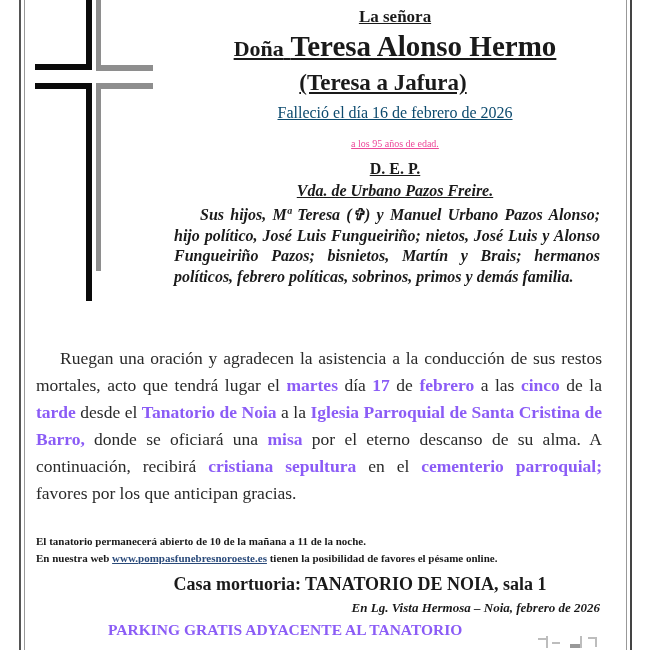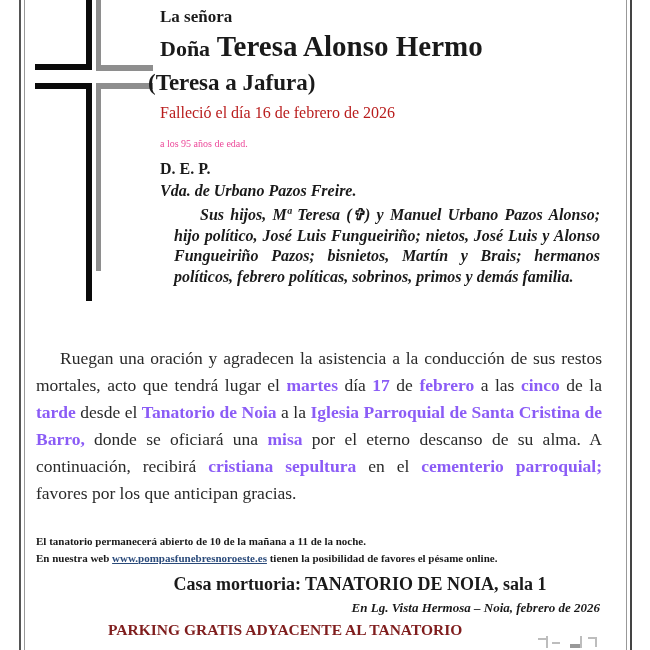--- a/index.html
+++ b/index.html
@@ -9,47 +9,47 @@
   .border-l1 { position: absolute; left: 19px; top: 0; width: 2px; height: 650px; background: #555; }
   .border-l2 { position: absolute; left: 24px; top: 0; width: 1px; height: 650px; background: #999; }
   .border-r1 { position: absolute; left: 626px; top: 0; width: 1px; height: 650px; background: #999; }
   .border-r2 { position: absolute; left: 630px; top: 0; width: 2px; height: 650px; background: #444; }
 
   .cross-part { position: absolute; }
   .blk { background: #0a0a0a; }
   .gry { background: #8e8e8e; }
 
   .t { position: absolute; white-space: nowrap; line-height: 1; }
-  .center { text-align: left; }
+  .center { text-align: center; text-decoration: underline; }
   .la-senora { top: 8px; left: 160px; width: 470px; font-size: 17px; font-weight: bold; }
   .name-line { top: 32px; left: 160px; width: 470px; font-size: 29px; font-weight: bold; }
   .name-line .dona { font-size: 22px; }
   .nick { top: 71px; left: 148px; width: 470px; font-size: 23px; font-weight: bold; }
-  .fallecio { top: 105px; left: 160px; width: 470px; font-size: 16px; color: #b91c1c; }
+  .fallecio { top: 105px; left: 160px; width: 470px; font-size: 16px; color: #0c4a6e; }
   .edad { top: 139px; left: 160px; width: 470px; font-size: 10px; color: #ec4899; }
   .dep { top: 161px; left: 160px; width: 470px; font-size: 16px; font-weight: bold; }
   .vda { top: 183px; left: 160px; width: 470px; font-size: 16px; font-weight: bold; font-style: italic; }
 
   .family { position: absolute; left: 174px; top: 205px; width: 426px;
             font-size: 16px; font-weight: bold; font-style: italic;
             line-height: 20.5px; text-align: justify; }
   .family p { margin: 0; text-indent: 26px; }
 
   .body-text { position: absolute; left: 36px; top: 345px; width: 566px;
                font-size: 17.5px; line-height: 27px; text-align: justify; color: #2a2a2a; }
   .body-text p { margin: 0; text-indent: 24px; }
   .body-text b { color: #8b5cf6; }
 
   .small1 { top: 536px; left: 36px; font-size: 11px; font-weight: bold; }
   .small2 { top: 553px; left: 36px; font-size: 11px; font-weight: bold; }
   .small2 a { color: #2a4a7a; text-decoration: underline; }
 
   .casa { top: 575px; left: 120px; width: 480px; text-align: center; font-size: 18px; font-weight: bold; }
   .lugar { top: 601px; left: 120px; width: 480px; text-align: right; font-size: 13px; font-weight: bold; font-style: italic; }
-  .parking { top: 622px; left: 108px; font-size: 15.5px; font-weight: bold; color: #7f1d1d; }
+  .parking { top: 622px; left: 108px; font-size: 15.5px; font-weight: bold; color: #8b5cf6; }
 
   .logo-frag { position: absolute; left: 534px; top: 634px; width: 70px; height: 16px; }
   .logo-frag span { position: absolute; background: #bdbdbd; }
 </style>
 </head>
 <body>
 
 <div class="border-l1"></div>
 <div class="border-l2"></div>
 <div class="border-r1"></div>

